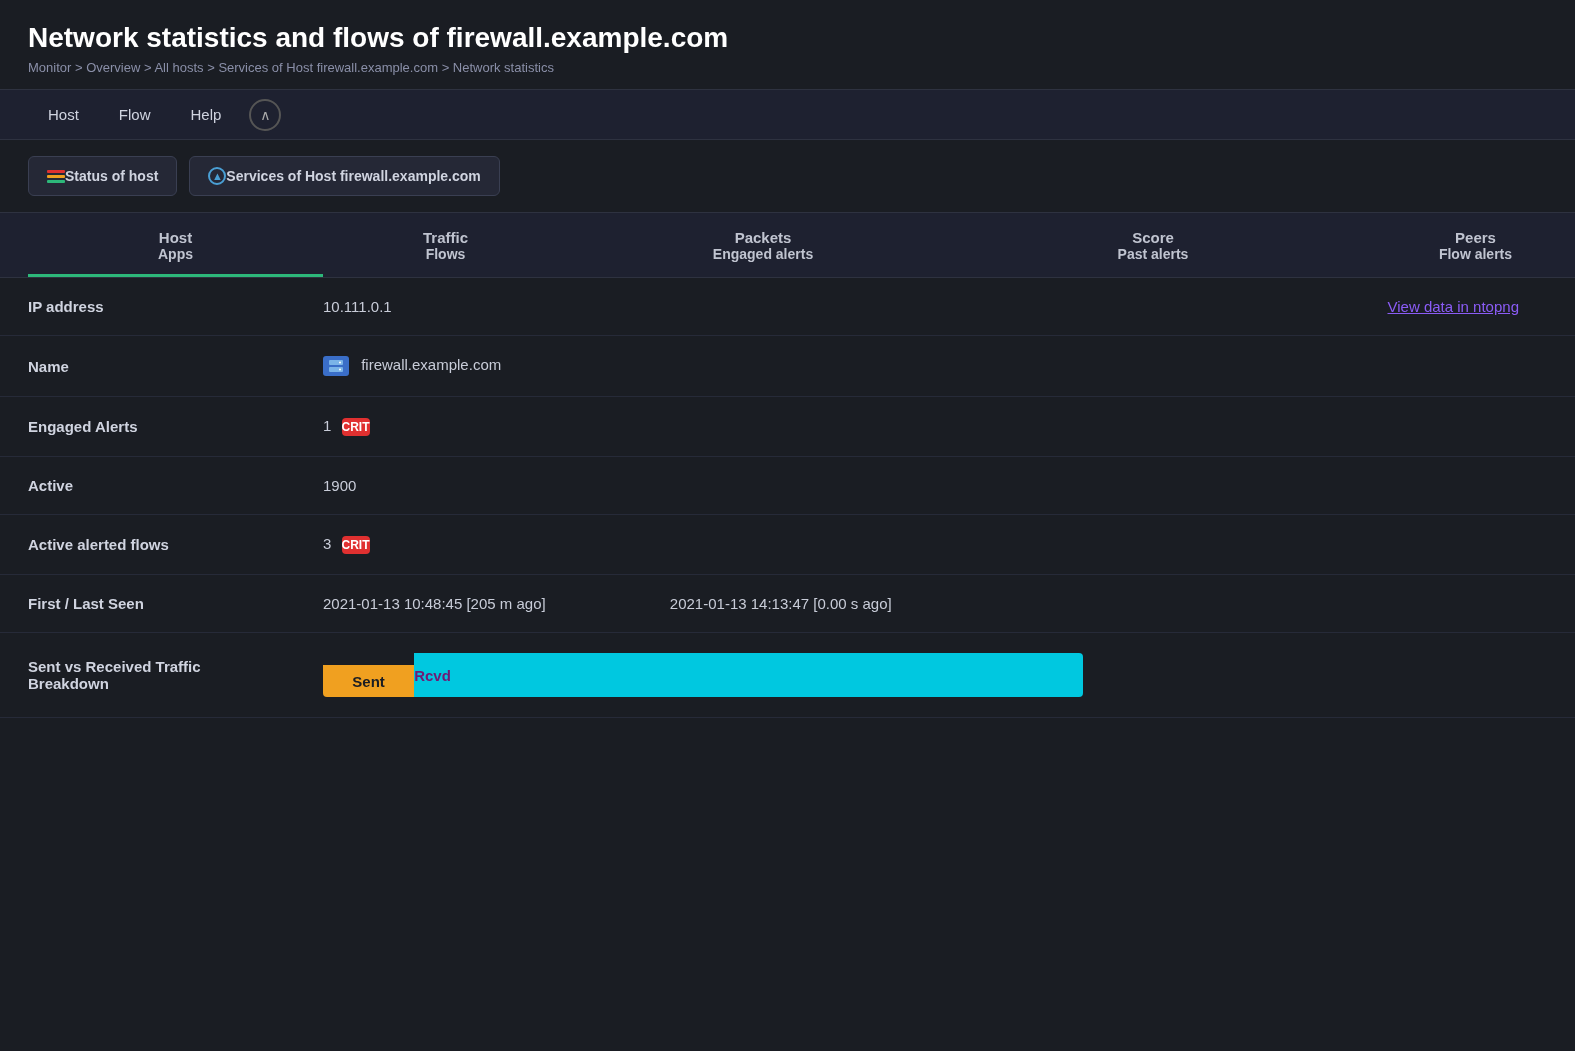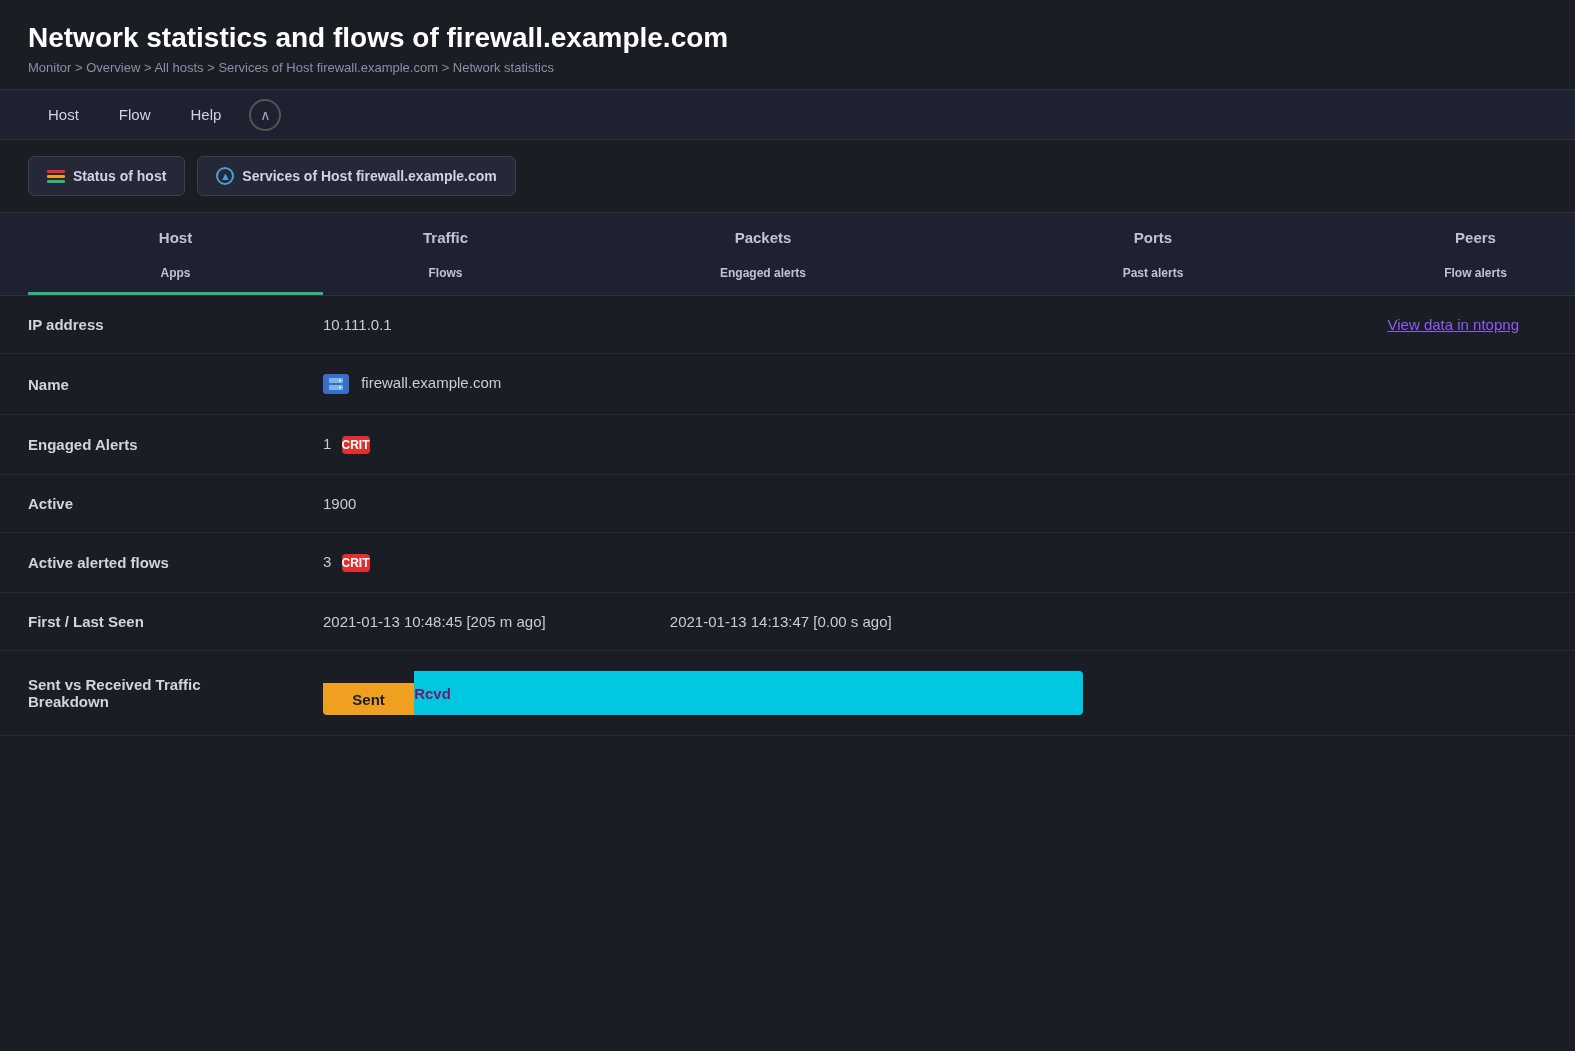--- a/index.html
+++ b/index.html
@@ -69,21 +69,20 @@
       padding: 16px 28px;
       display: flex;
       gap: 12px;
       background: #1a1d23;
       border-bottom: 1px solid #2e3240;
     }
 
     .toolbar-btn {
       display: flex;
       align-items: center;
-      gap: 8px;
       padding: 10px 18px;
       border-radius: 6px;
       background: #252836;
       border: 1px solid #3a3f52;
       color: #d0d4e0;
       font-size: 14px;
       font-weight: 600;
       cursor: pointer;
     }
 
@@ -132,23 +131,23 @@
       color: #c0c4d0;
       font-weight: 600;
       font-size: 15px;
     }
 
     .tab-col.active-col {
       border-bottom: 3px solid #2db87a;
     }
 
     .tab-col .sub-label {
-      font-size: 12px;
+      font-size: 14px;
       color: #c0c4d0;
-      margin-top: 20px;
+      margin-top: 0;
     }
 
     .data-table {
       width: 100%;
       border-collapse: collapse;
     }
 
     .data-table tr {
       border-bottom: 1px solid #262a38;
     }
@@ -280,21 +279,21 @@
   </div>
   <div class="tab-col">
     <span>Traffic</span>
     <span class="sub-label">Flows</span>
   </div>
   <div class="tab-col">
     <span>Packets</span>
     <span class="sub-label">Engaged alerts</span>
   </div>
   <div class="tab-col">
-    <span>Ports</span>
+    <span>Score</span>
     <span class="sub-label">Past alerts</span>
   </div>
   <div class="tab-col">
     <span>Peers</span>
     <span class="sub-label">Flow alerts</span>
   </div>
 </div>
 
 <div class="main-content">
   <table class="data-table">

